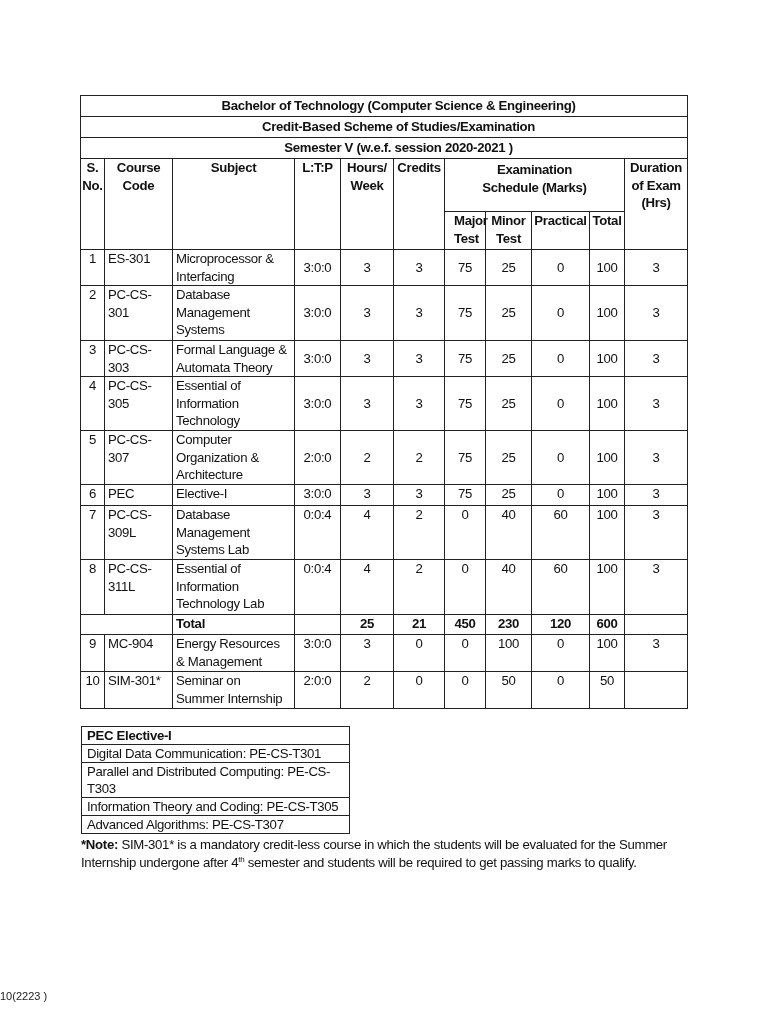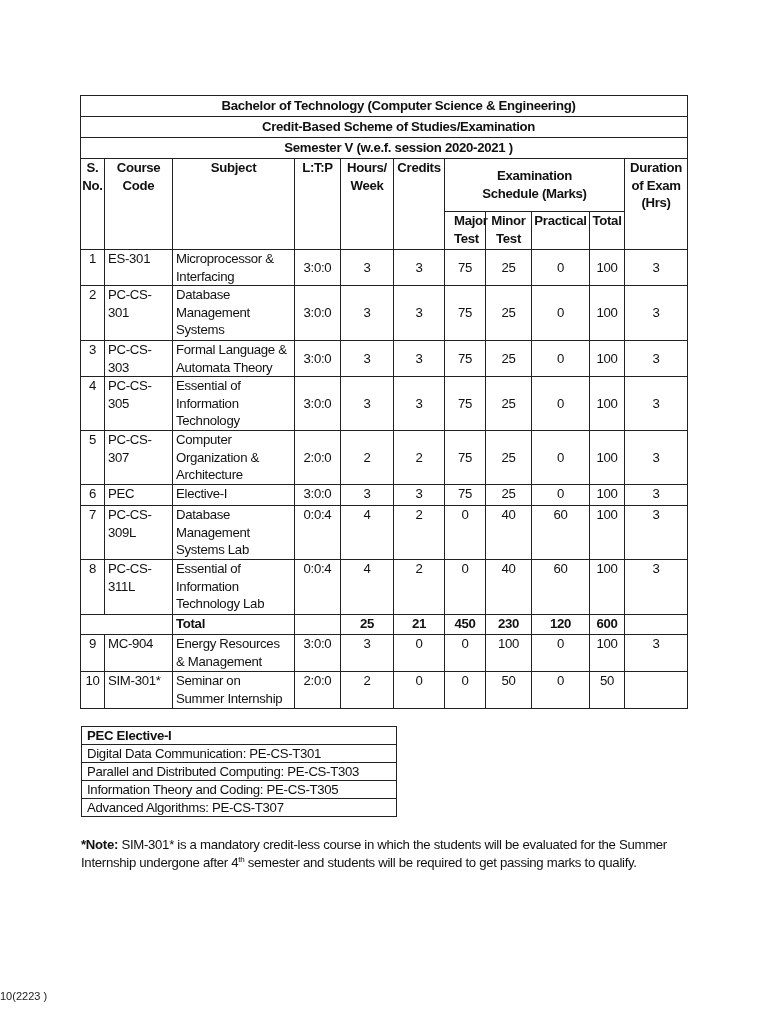--- a/index.html
+++ b/index.html
@@ -8,21 +8,21 @@
   .scheme { position: absolute; left: 80px; top: 95px; width: 607px;
             border-collapse: collapse; table-layout: fixed; font-size: 13.2px;
             letter-spacing: -0.3px; }
   .scheme td, .scheme th { border: 1px solid #222; padding: 0 3px; line-height: 17.5px; vertical-align: top; }
   .scheme th { font-weight: bold; text-align: center; }
   .scheme .title-row th { height: 20px; vertical-align: middle; padding-left: 32px; }
   .scheme .hdr th { vertical-align: top; }
   .c { text-align: center; }
   .mid { vertical-align: middle !important; }
   .b { font-weight: bold; }
-  .elective { position: absolute; left: 81px; top: 726px; width: 316px;
+  .elective { position: absolute; left: 81px; top: 726px; width: 269px;
               border-collapse: collapse; font-size: 13.2px; letter-spacing: -0.3px; border-radius: 14px; }
   .elective td { border: 1px solid #222; padding: 0 5px; line-height: 17px; height: 17px; }
   .note { position: absolute; left: 81px; top: 836px; width: 620px; font-size: 13.2px;
           line-height: 18px; letter-spacing: -0.3px; }
   .note sup { font-size: 8px; vertical-align: 5px; line-height: 0; text-align: right; }
   .footer { position: absolute; left: 0; width: 712px; top: 990px; text-align: left;
             font-size: 11px; color: #222; }
 </style>
 </head>
 <body>
@@ -51,21 +51,21 @@
   <tr class="title-row">
         <th colspan="11">Semester V (w.e.f. session 2020-2021 )</th>
       </tr>
   <tr class="hdr" style="height:53px">
     <th rowspan="2" style="padding:0 1px;">S. No.</th>
     <th rowspan="2">Course Code</th>
     <th rowspan="2">Subject</th>
     <th rowspan="2">L:T:P</th>
     <th rowspan="2">Hours/ Week</th>
     <th rowspan="2">Credits</th>
-    <th colspan="4" style="padding:8px 30px;">Examination Schedule (Marks)</th>
+    <th colspan="4" style="padding:2px 30px;">Examination Schedule (Marks)</th>
     <th rowspan="2">Duration of Exam (Hrs)</th>
   </tr>
   <tr class="hdr" style="height:38px">
     <th style="padding:0 9px;">Major Test</th>
     <th>Minor Test</th>
     <th style="padding:0 1px;">Practical</th>
     <th style="padding:0 1px;">Total</th>
   </tr>
 
   <tr style="height:36px">

